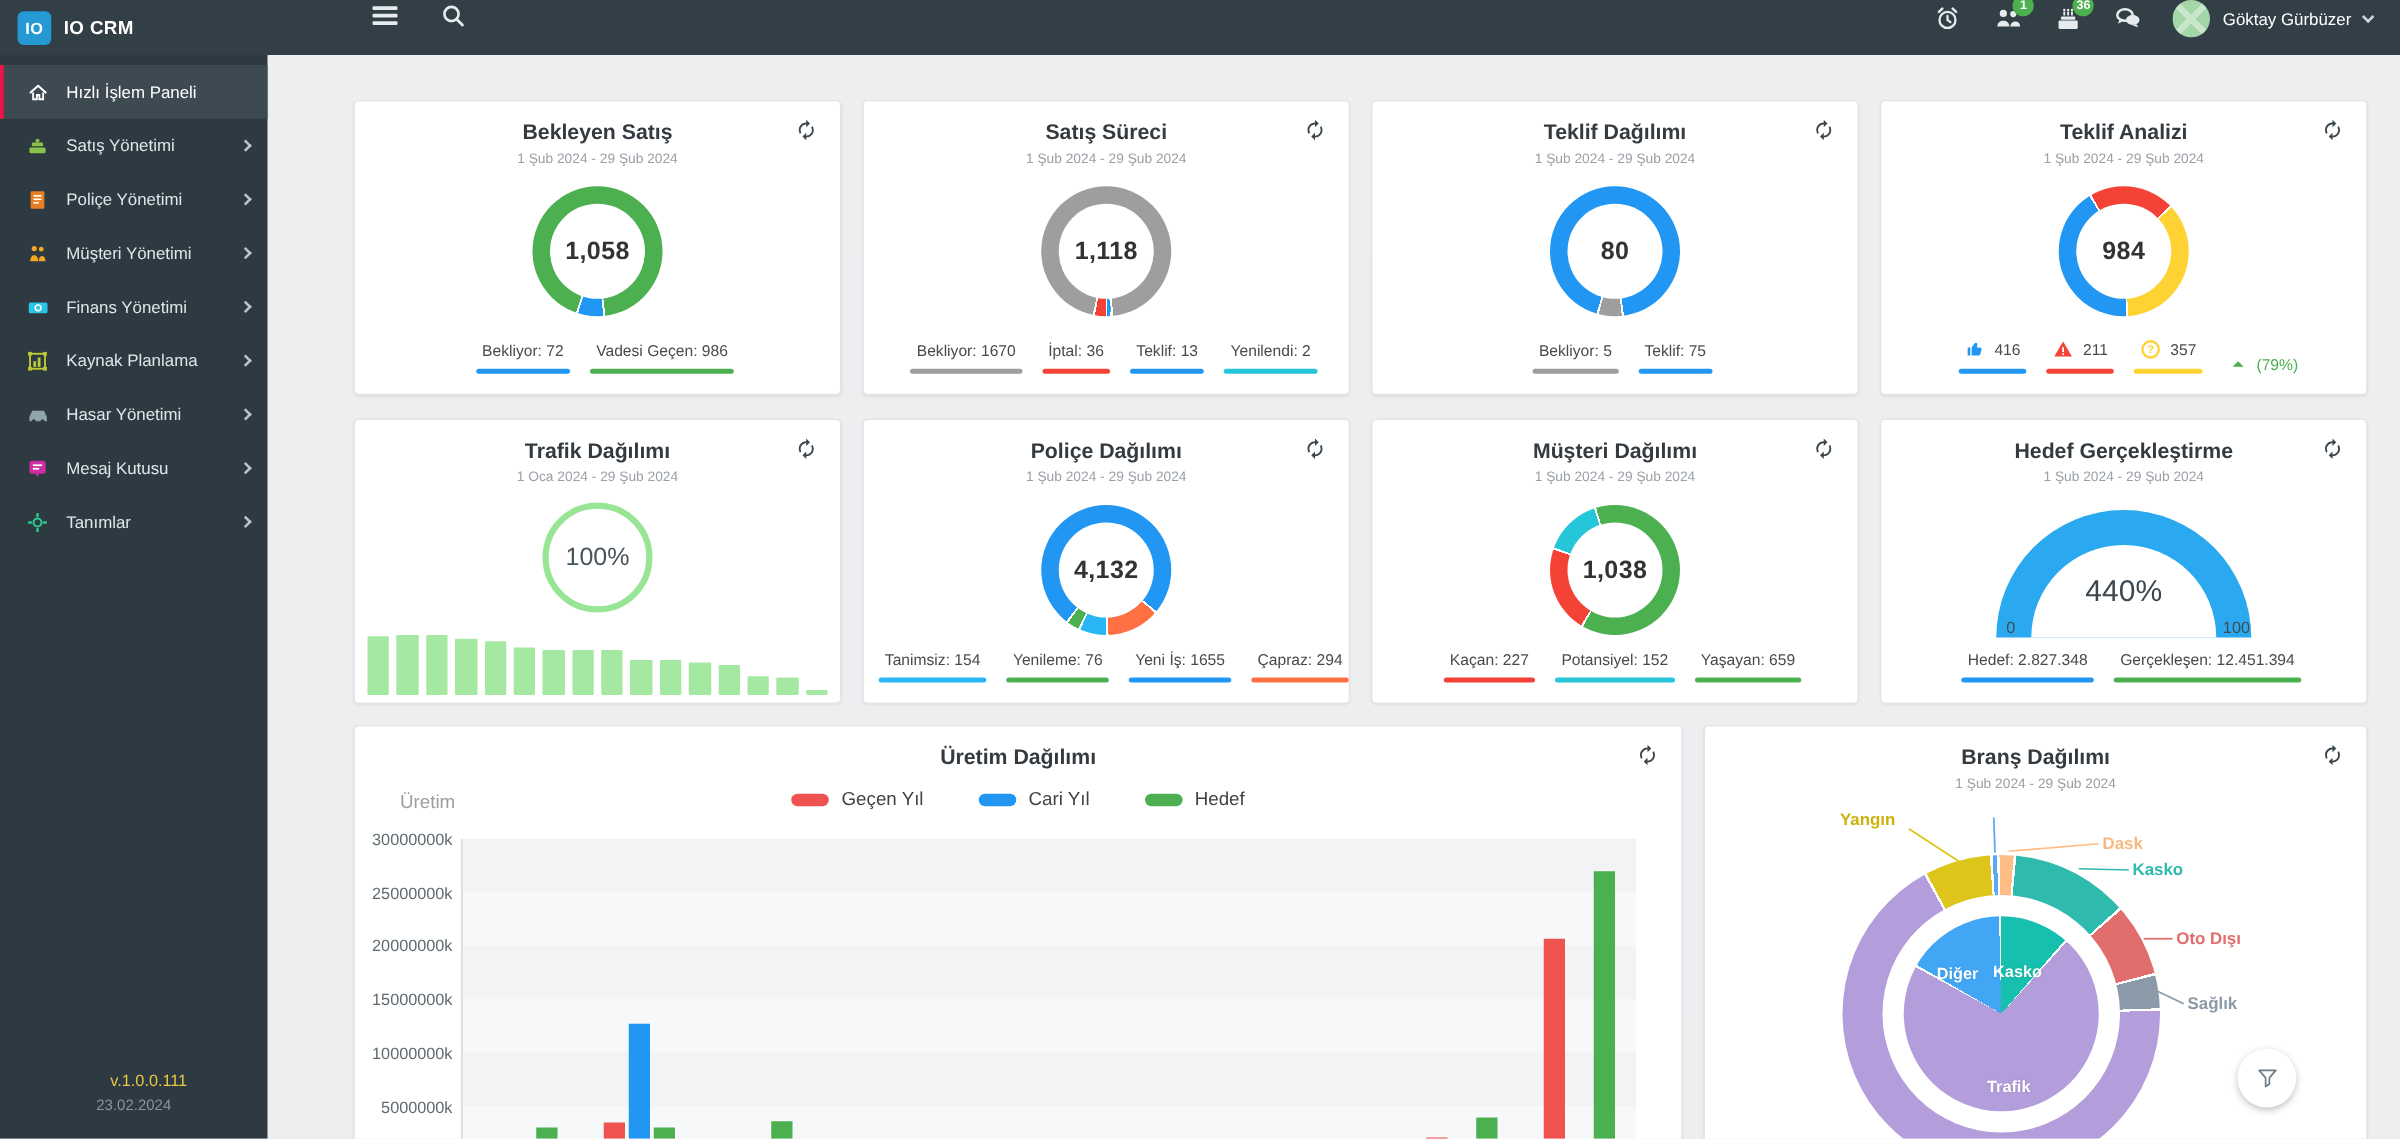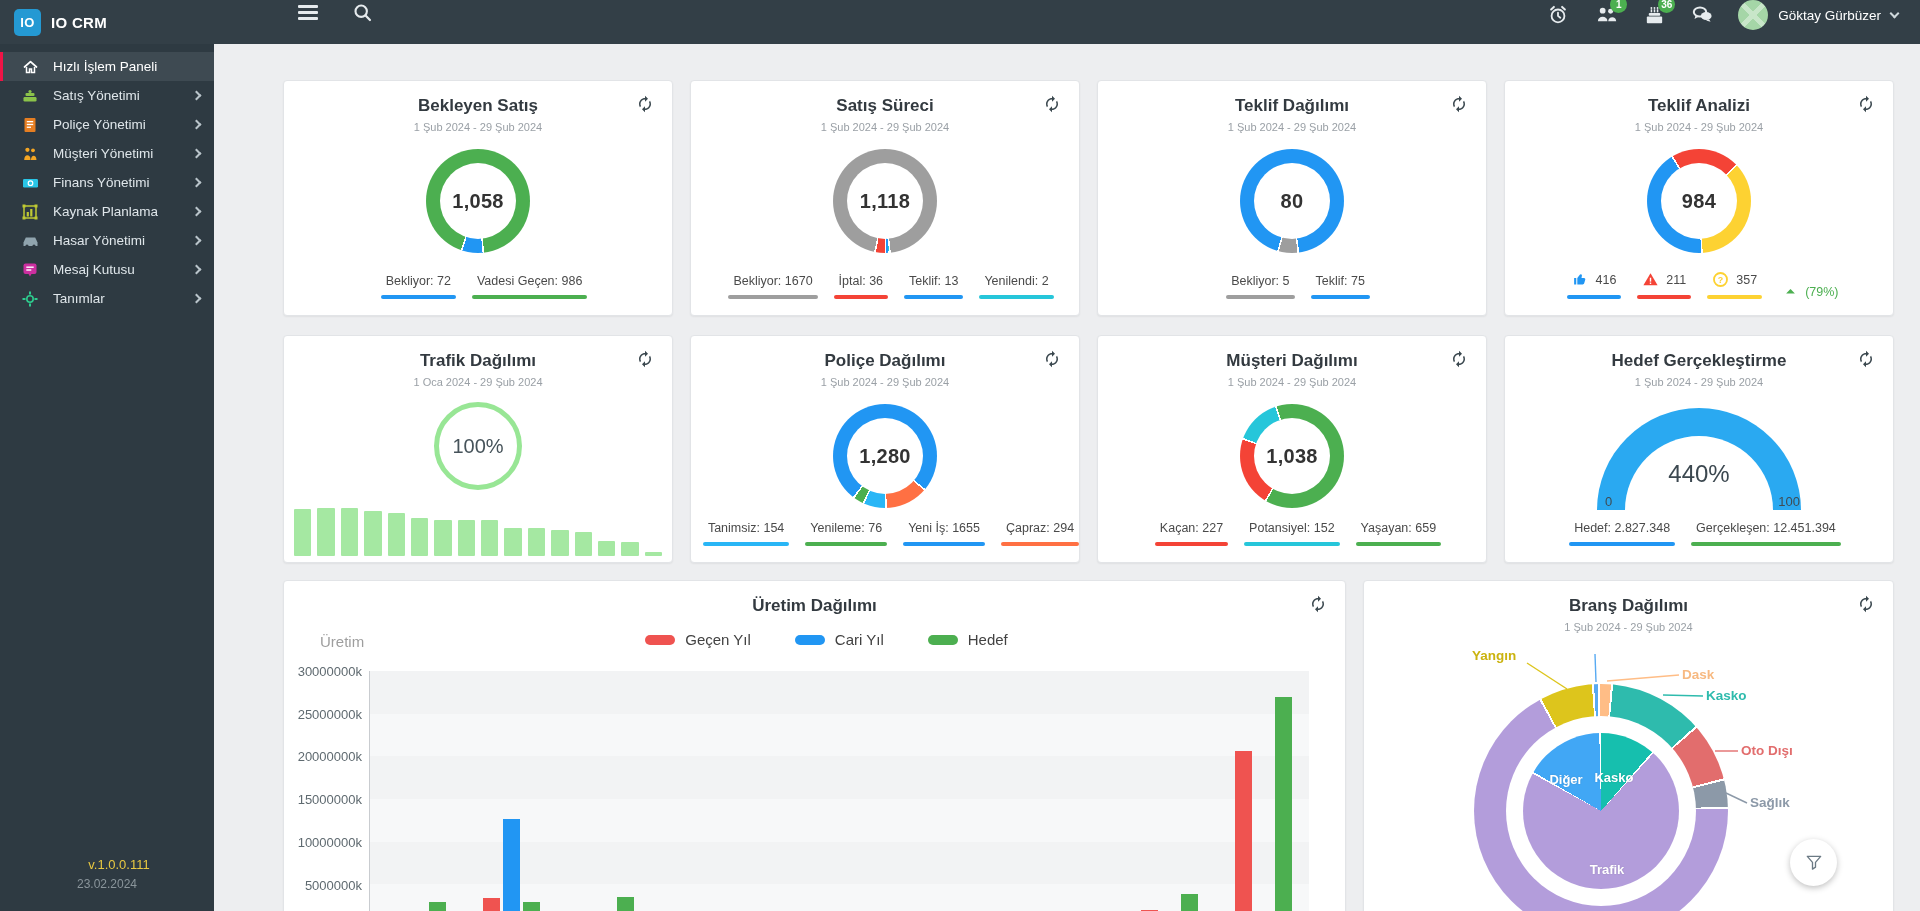--- a/index.html
+++ b/index.html
@@ -20,21 +20,21 @@
   .user-wrap { display:flex; align-items:center; gap:10px; cursor:pointer; }
   .avatar { width:30px; height:30px; border-radius:50%; background:#a5d6a7;
     background-image:linear-gradient(45deg, transparent 44%, #c8e6c9 44%, #c8e6c9 56%, transparent 56%),
                      linear-gradient(-45deg, transparent 44%, #c8e6c9 44%, #c8e6c9 56%, transparent 56%); }
   .user-name { color:#fff; font-size:13.5px; }
   .caret-down { width:7px; height:7px; border-right:2px solid #cfd8dc; border-bottom:2px solid #cfd8dc; transform:rotate(45deg); margin-top:-4px; }
 
   
   .sidebar { position:absolute; top:44px; left:0; width:214px; height:867px; background:#2e3a42; z-index:40; display:flex; flex-direction:column; }
   .side-menu { padding-top:8px; }
-  .side-item { height:29px; display:flex; align-items:center; gap:14px; padding:0 14px 0 18px; color:#dfe6ea; font-size:13.5px; cursor:pointer; border-left:3px solid transparent; }
+  .side-item { height:43px; display:flex; align-items:center; gap:14px; padding:0 14px 0 18px; color:#dfe6ea; font-size:13.5px; cursor:pointer; border-left:3px solid transparent; }
   .side-item.active { background:#3e4a52; border-left:3px solid #f01446; color:#fff; }
   .s-ico { width:18px; display:flex; justify-content:center; }
   .s-lbl { flex:1; }
   .chev { width:7px; height:7px; border-top:2px solid #b9c4ca; border-right:2px solid #b9c4ca; transform:rotate(45deg); }
   .side-footer { margin-top:auto; text-align:center; padding-bottom:20px; }
   .ver { color:#e8c841; font-size:13px; margin-bottom:5px;padding-left:24px; }
   .ver-date { color:#8a959b; font-size:12px; }
 
   
   .main { position:absolute; top:44px; left:214px; width:1916px; height:867px; overflow:hidden; background:#edeef0; padding:36px 0 0 69px; }
@@ -67,21 +67,21 @@
 
   
   .gauge { width:204px; height:102px; border-radius:204px 204px 0 0; background:#2aa9f1; position:relative; margin-top:20px; }
   .gauge::after { content:''; position:absolute; left:28px; top:28px; width:148px; height:74px; border-radius:148px 148px 0 0; background:#fff; }
   .gauge .g-val { position:absolute; width:100%; text-align:center; top:52px; font-size:24px; color:#3c4850; z-index:2; }
   .gauge .g-min { position:absolute; left:8px; bottom:1px; font-size:13px; color:#3f4c54; z-index:2; }
   .gauge .g-max { position:absolute; right:1px; bottom:1px; font-size:13px; color:#3f4c54; z-index:2; }
 
   
   .card-uretim { width:1063px; height:600px; }
-  .u-legend { position:absolute; top:50px; left:12px; width:100%; display:flex; justify-content:center; gap:44px; }
+  .u-legend { position:absolute; top:50px; left:0; width:100%; display:flex; justify-content:center; gap:44px; }
   .u-lg-item { display:flex; align-items:center; gap:10px; cursor:pointer; }
   .u-lg-item b { width:30px; height:10px; border-radius:5px; display:block; }
   .u-lg-item span { font-size:15px; color:#424242; }
   .y-title { position:absolute; left:36px; top:52px; font-size:15px; color:#9e9e9e; }
   .plot { position:absolute; left:85px; top:90px; width:940px; height:256px; border-left:1px solid #c9ccd0;
     background:repeating-linear-gradient(to bottom, #f2f3f4 0 42.7px, #f7f8f9 42.7px 85.4px); }
   .y-ticks { position:absolute; left:0; top:90px; width:78px; height:256px; }
   .y-ticks div { position:absolute; right:0; font-size:13px; color:#5f6a70; transform:translateY(-7px); }
   .bar { position:absolute; bottom:0; width:17px; }
 
@@ -458,21 +458,21 @@
     </div>
 
     <div class="card">
       <div class="card-title">Poliçe Dağılımı</div>
       <div class="card-sub">1 Şub 2024 - 29 Şub 2024</div>
       <span class="refresh"><svg width="18" height="18" viewBox="0 0 24 24" fill="#3a474e">
             <path d="M12 6v3l4-4-4-4v3c-4.42 0-8 3.58-8 8 0 1.57.46 3.03 1.24 4.26L6.7 14.8c-.45-.83-.7-1.79-.7-2.8 0-3.31 2.69-6 6-6zm6.76 1.74L17.3 9.2c.44.84.7 1.79.7 2.8 0 3.31-2.69 6-6 6v-3l-4 4 4 4v-3c4.42 0 8-3.58 8-8 0-1.57-.46-3.03-1.24-4.26z"></path>
           </svg></span>
       <div class="donut" style="background: conic-gradient(from 218deg, rgb(33, 150, 243) 0deg, rgb(33, 150, 243) 271.43deg, rgb(255, 255, 255) 271.43deg, rgb(255, 255, 255) 273.43deg, rgb(255, 112, 67) 273.43deg, rgb(255, 112, 67) 320deg, rgb(255, 255, 255) 320deg, rgb(255, 255, 255) 322deg, rgb(41, 182, 246) 322deg, rgb(41, 182, 246) 345.44deg, rgb(255, 255, 255) 345.44deg, rgb(255, 255, 255) 347.44deg, rgb(76, 175, 80) 347.44deg, rgb(76, 175, 80) 358deg, rgb(255, 255, 255) 358deg, rgb(255, 255, 255) 360deg);">
         <div class="hole">
-            <span>1,280</span>
+            <span>4,132</span>
           </div>
       </div>
       <div class="legend">
           <div class="lg-item">
             <span class="lg-row">
               <span class="lg-txt">Tanimsiz: 154</span>
             </span>
             <i style="background:#29b6f6"></i>
           </div>
           <div class="lg-item">

